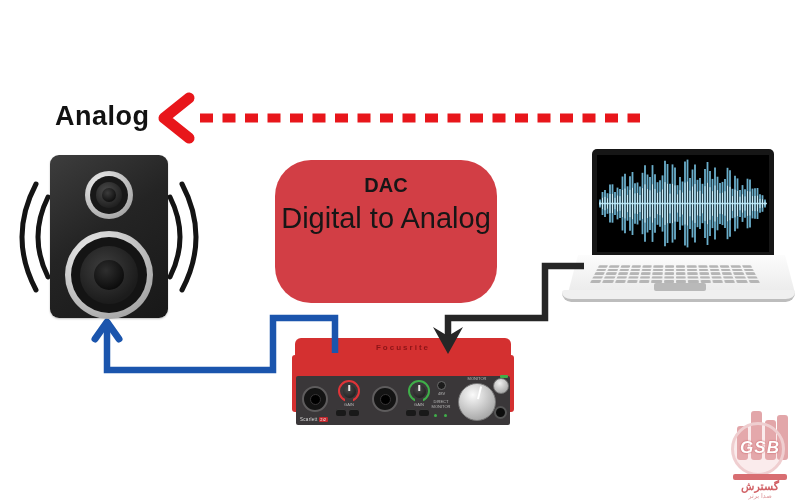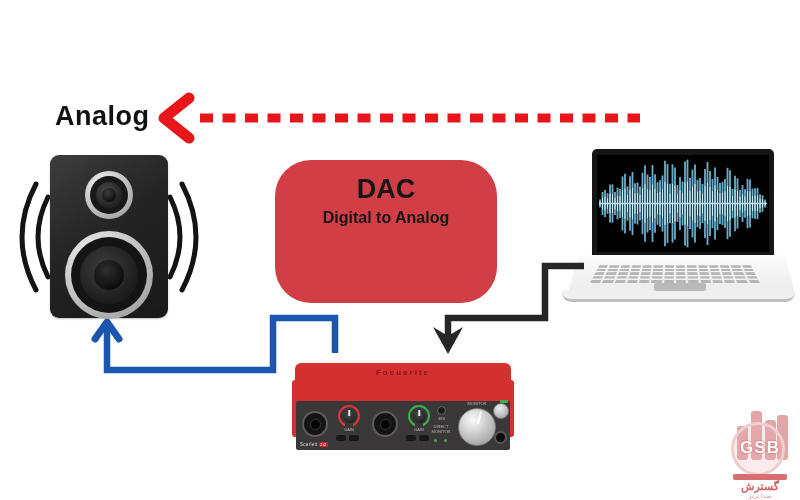--- a/index.html
+++ b/index.html
@@ -26,42 +26,42 @@
   .tweeter-cone{top:27px;width:26px;height:26px;background:radial-gradient(circle at 40% 35%,#4a4a4a,#111);}
   .tweeter-cap{top:33px;width:14px;height:14px;background:radial-gradient(circle at 40% 35%,#3c3c3c,#000);}
   .woofer-outer{top:76px;width:88px;height:88px;}
   .woofer-mid{top:82px;width:76px;height:76px;background:#141414;}
   .woofer-cone{top:91px;width:58px;height:58px;background:radial-gradient(circle at 42% 38%,#3e3e3e,#1c1c1c 70%);}
   .woofer-cap{top:105px;width:30px;height:30px;background:radial-gradient(circle at 40% 35%,#2e2e2e,#000);}
 
   
   .dac-box{position:absolute;left:275px;top:160px;width:222px;height:143px;z-index:4;
            background:#d23e45;border-radius:36px;text-align:center;color:#161616;padding-top:13px;}
-  .dac-title{font-size:27px;font-weight:800;line-height:1.25;}
-  .dac-line{font-size:16px;font-weight:700;line-height:1.4;}
+  .dac-title{font-size:20px;font-weight:800;line-height:1.25;}
+  .dac-line{font-size:29px;font-weight:400;line-height:1.4;}
 
   
   .lap-screen{position:absolute;left:592px;top:149px;width:182px;height:107px;z-index:4;
               background:#161616;border-radius:5px 5px 0 0;padding:6px 5px 4px 5px;}
   .lap-display{width:172px;height:97px;background:#000;overflow:hidden;}
   .lap-body{position:absolute;left:568px;top:255px;width:227px;height:38px;z-index:4;
             background:linear-gradient(#fcfcfc,#ebebeb);
             clip-path:polygon(10px 0,217px 0,227px 100%,0 100%);}
   .lap-base{position:absolute;left:562px;top:290px;width:233px;height:12px;z-index:4;
             background:#f0f0f0;border-radius:3px 3px 10px 10px;border-bottom:3px solid #bdbdbd;}
   .kb{position:absolute;left:590px;top:257px;width:170px;height:26px;z-index:5;
       display:flex;flex-direction:column;gap:2px;
       transform:perspective(140px) rotateX(40deg);transform-origin:50% 100%;}
   .kb-row{display:flex;gap:2px;flex:1;}
   .kb-key{flex:1;background:#b5b5b5;border-radius:1px;}
   .trackpad{position:absolute;left:654px;top:283px;width:52px;height:8px;z-index:5;
             background:#b9b9b9;border-radius:2px;}
 
   
-  .iface{position:absolute;left:292px;top:363px;width:222px;height:74px;z-index:4;}
+  .iface{position:absolute;left:292px;top:338px;width:222px;height:74px;z-index:4;}
   .iface-top{position:absolute;left:3px;top:0;width:216px;height:19px;background:#d43030;
              border-radius:6px 6px 0 0;text-align:center;}
   .iface-brand{font-size:8px;font-weight:700;letter-spacing:2px;color:#8c1417;line-height:19px;}
   .iface-front{position:absolute;left:0;top:17px;width:222px;height:57px;background:#d43030;border-radius:3px;}
   .iface-panel{position:absolute;left:4px;top:21px;width:214px;height:49px;background:#3a3739;border-radius:2px;}
   .jack{position:absolute;width:26px;height:26px;border-radius:50%;background:#141414;border:2px solid #5e5c5d;}
   .jack-in{position:absolute;inset:0;margin:auto;width:11px;height:11px;border-radius:50%;background:#000;border:1.5px solid #383637;}
   .ring{position:absolute;width:22px;height:22px;border-radius:50%;}
   .ring-red{border:2.5px solid #e03438;}
   .ring-green{border:2.5px solid #3fae49;}
@@ -83,21 +83,21 @@
   .usbled{position:absolute;left:204px;top:-1px;width:8px;height:3px;background:#3fae49;border-radius:1px;}
   .scarlett{position:absolute;left:4px;top:41px;font-size:4.5px;color:#ddd;letter-spacing:0.3px;}
   .scarlett .chip{display:inline-block;background:#c1272d;color:#fff;font-size:4px;padding:0 1.5px;border-radius:1px;margin-left:1px;}
 
   
   .gsb{position:absolute;left:727px;top:408px;width:66px;height:92px;z-index:3;opacity:0.8;text-align:center;}
   .gsb-bar{position:absolute;width:11px;background:#db9094;border-radius:3px;}
   .gsb-circle{position:absolute;left:4px;top:14px;width:54px;height:54px;border-radius:50%;
               border:3px solid #ecc3c5;background:rgba(231,154,159,0.25);}
   .gsb-text{position:absolute;left:0;top:30px;width:100%;font-size:17px;font-weight:800;color:#fff;
-            letter-spacing:1px;text-shadow:0 0 2px #c0393f,0 0 1px #c0393f;}
+            letter-spacing:1px;text-shadow:0 0 2px #c0393f,0 0 1px #c0393f;font-style:italic;}
   .gsb-banner{position:absolute;left:6px;top:66px;width:54px;height:6px;background:#cf4a50;border-radius:2px;}
   .gsb-line1{position:absolute;left:0;top:72px;width:100%;font-size:11px;font-weight:700;color:#c63b41;}
   .gsb-line2{position:absolute;left:0;top:84px;width:100%;font-size:6.5px;color:#d4777b;}
 </style>
 </head>
 <body>
 
 <div id="canvas">
 
   <div class="side-label lbl-analog">Analog</div>

